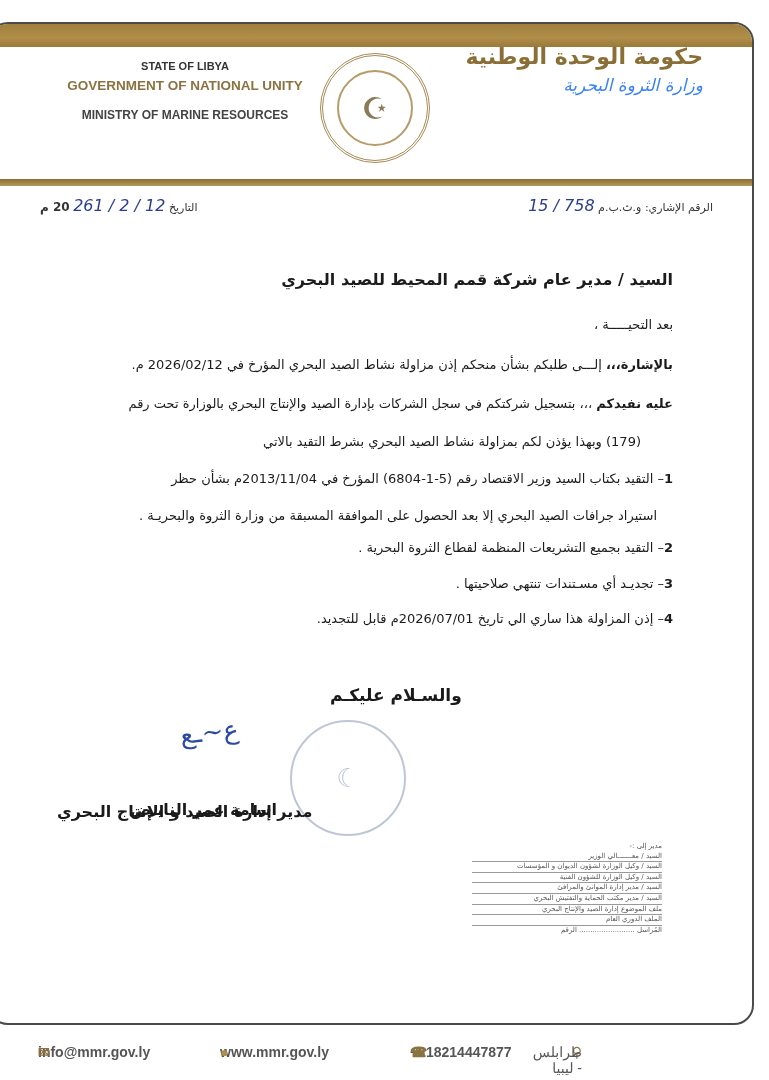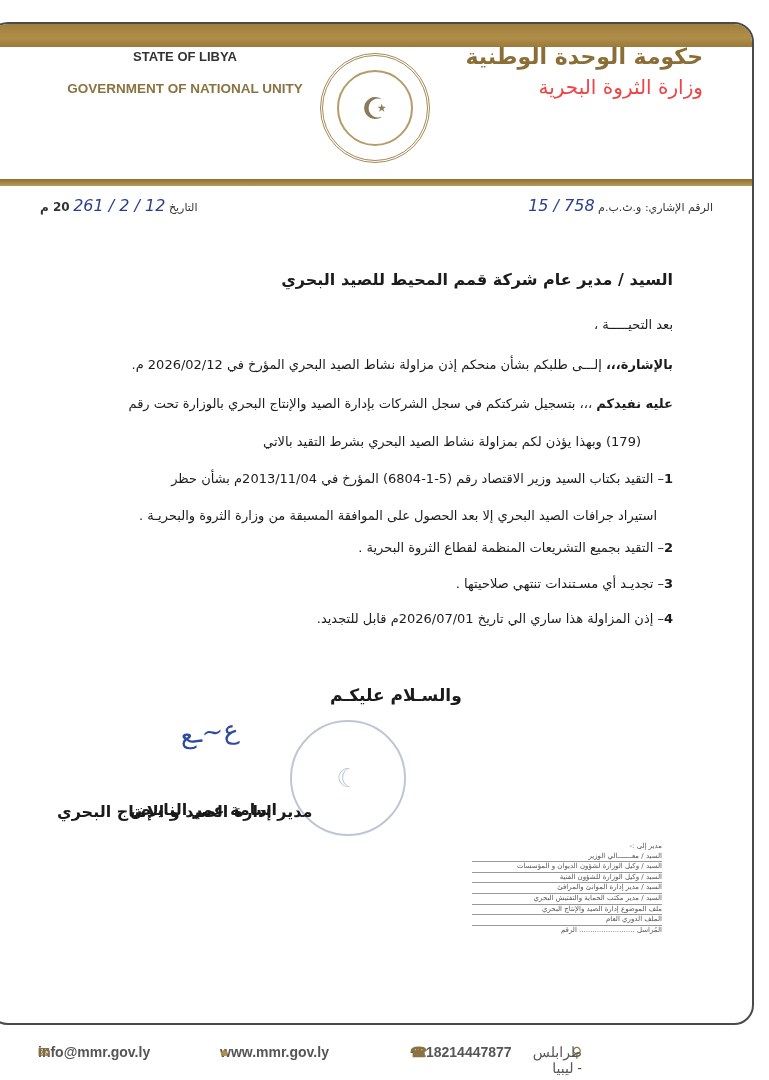--- a/index.html
+++ b/index.html
@@ -1,27 +1,27 @@
 <!DOCTYPE html>
 <html><head>
 <meta charset="utf-8">
 <style>
   html,body{margin:0;padding:0;background:#fff;}
   body{width:769px;height:1080px;position:relative;overflow:hidden;font-family:"DejaVu Sans",sans-serif;color:#1a1a1a;}
   .frame{position:absolute;left:-12px;top:22px;width:766px;height:1003px;border:2px solid #4a4a4a;border-radius:20px;box-sizing:border-box;overflow:hidden;background:#fff;}
   .topband{position:absolute;left:0;top:0;right:0;height:23px;background:linear-gradient(#a07f3e,#b08e4a 60%,#9a7a3a);}
   .sepband{position:absolute;left:0;right:0;top:155px;height:7px;background:linear-gradient(#8a6e35,#b89a58);}
   .en{position:absolute;left:40px;top:38px;width:290px;text-align:center;font-family:"Liberation Sans",sans-serif;font-weight:bold;}
-  .en .l1{font-size:13px;color:#333;margin-top:11px;}
-  .en .l2{font-size:13.5px;color:#8a7340;margin-top:17px;}
+  .en .l1{font-size:11px;color:#333;margin-top:22px;}
+  .en .l2{font-size:13.5px;color:#8a7340;margin-top:6px;}
   .en .l3{font-size:12px;color:#444;margin-top:15px;}
   .ar-head{position:absolute;right:66px;top:38px;width:260px;text-align:right;direction:rtl;font-family:"DejaVu Sans",sans-serif;}
   .ar-head .a1{font-size:21px;color:#222;margin-right:20px;}
   .ar-head .a2{font-size:22px;color:#8a6e35;font-weight:bold;margin-top:6px;}
-  .ar-head .a3{font-size:20px;color:#ef4444;margin-top:6px;}
+  .ar-head .a3{font-size:17px;color:#3b82f6;margin-top:6px;font-style:italic;}
   .seal{position:absolute;left:320px;top:53px;width:110px;height:110px;border-radius:50%;border:3px double #a68a54;box-sizing:border-box;display:flex;align-items:center;justify-content:center;}
   .seal-inner{width:72px;height:72px;border-radius:50%;border:2px solid #b59c6a;display:flex;align-items:center;justify-content:center;font-size:30px;color:#8a7a5a;}
   .refline{position:absolute;top:196px;font-size:11px;color:#333;direction:rtl;}
   .hand{font-family:"DejaVu Sans",sans-serif;color:#2b3d8f;font-style:italic;font-size:16px;}
   .body-text{position:absolute;right:96px;direction:rtl;text-align:right;font-family:"DejaVu Sans",sans-serif;color:#1c1c1c;white-space:nowrap;}
   .addressee{top:270px;font-size:16px;font-weight:bold;}
   .greet{top:317px;font-size:13px;}
   .p{font-size:13px;}
   .b{font-weight:bold;}
   .closing{position:absolute;left:330px;top:685px;font-size:17px;font-weight:bold;direction:rtl;}
@@ -39,20 +39,21 @@
 <body>
 
 <div class="frame">
   <div class="topband"></div>
   <div class="sepband"></div>
 </div>
 
 <div class="en">
   <div class="l1">STATE OF LIBYA</div>
   <div class="l2">GOVERNMENT OF NATIONAL UNITY</div>
+  <div class="l3">MINISTRY OF MARINE RESOURCES</div>
 </div>
 
 <div class="seal">
   <div class="seal-inner">☪</div>
 </div>
 
 <div class="ar-head">
   <div class="a2">حكومة الوحدة الوطنية</div>
   <div class="a3">وزارة الثروة البحرية</div>
 </div>

